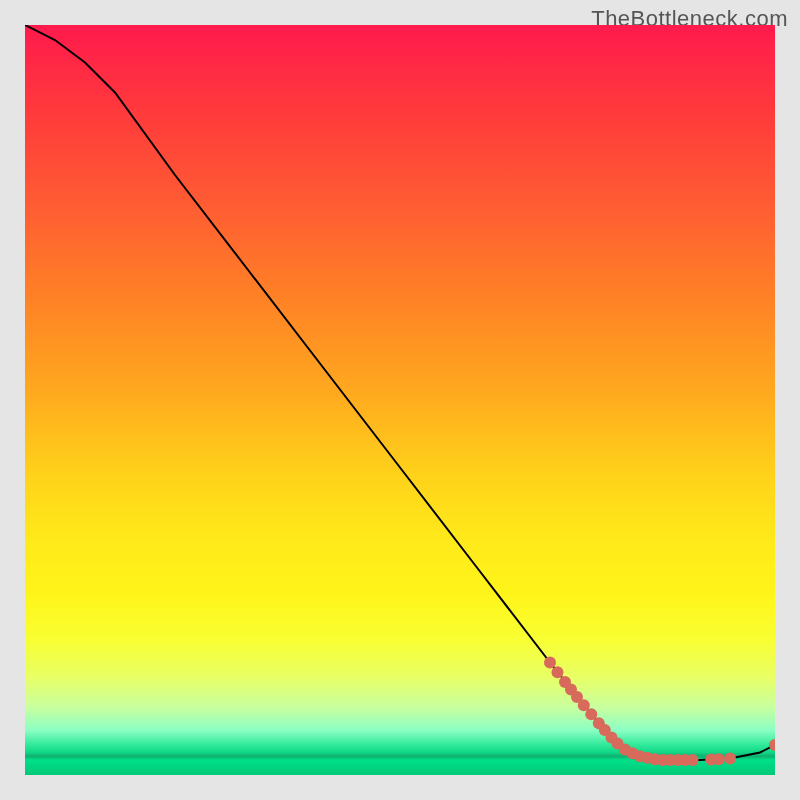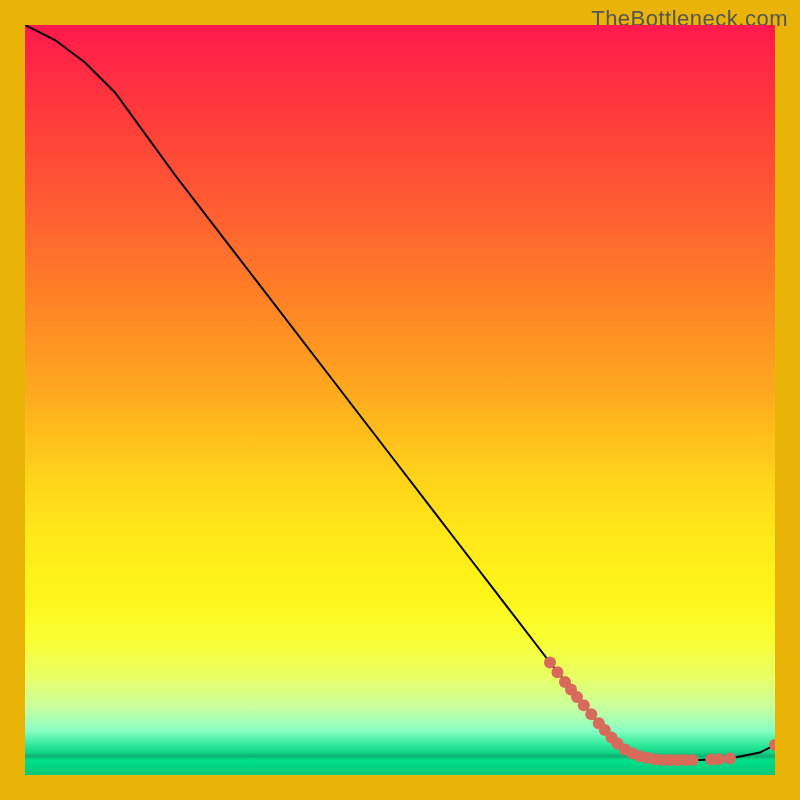--- a/index.html
+++ b/index.html
@@ -8,21 +8,21 @@
     width: 800px;
     height: 800px;
     background: #000;
     overflow: hidden;
     font-family: Arial, Helvetica, sans-serif;
   }
   .frame {
     position: relative;
     width: 800px;
     height: 800px;
-    background: #eab308;
+    background: #e5e5e5;
   }
   .plot {
     position: absolute;
     left: 25px;
     top: 25px;
     width: 750px;
     height: 750px;
     background: linear-gradient(
       to bottom,
       #ff1a4d 0%,

